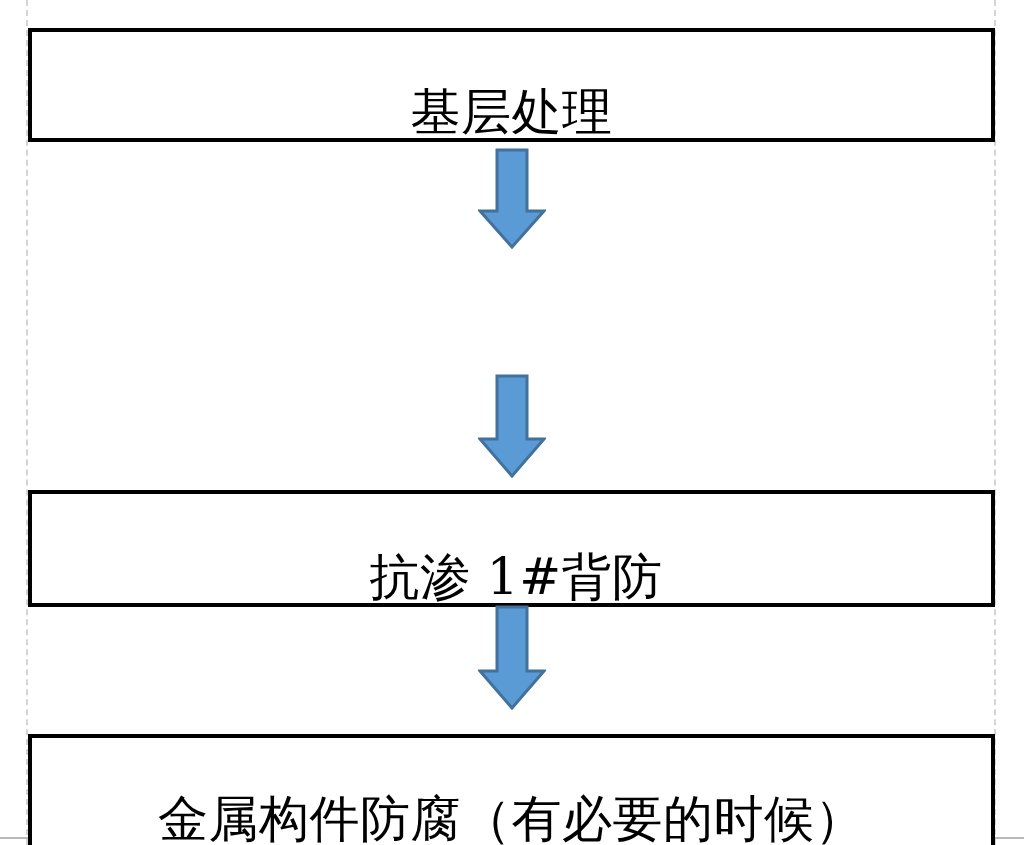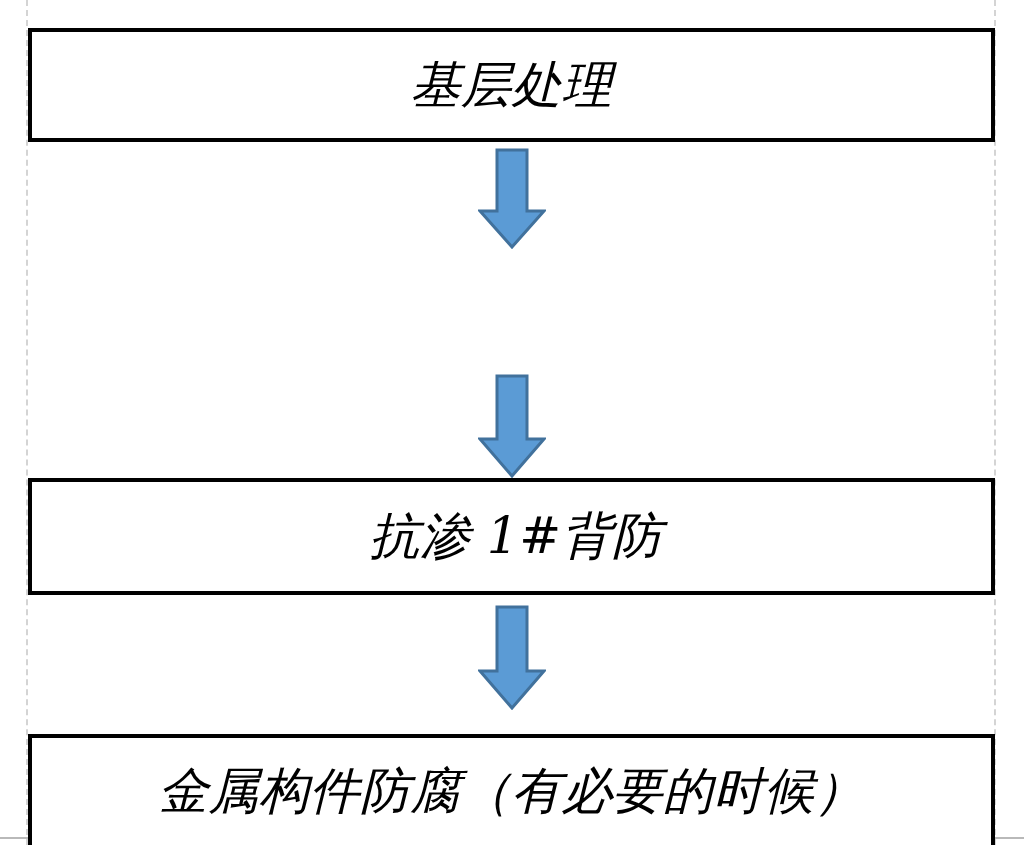--- a/index.html
+++ b/index.html
@@ -51,37 +51,36 @@
 
   
   .node {
     position: absolute;
     left: 28px;
     width: 967px;
     box-sizing: border-box;
     border: 4px solid #000000;
     background: #ffffff;
     display: flex;
-    align-items: center;
+    align-items: flex-end;
     justify-content: center;
-    font-style: italic;
   }
   .node-label {
     font-family: "DejaVu Serif", "Liberation Serif", serif;
     font-size: 50px;
     line-height: 1.05;
     color: #000000;
     letter-spacing: 0.5px;
     white-space: nowrap;
     text-align: center;
   }
 
   #node-0 { top: 28px;  height: 114px; }
   #node-1 { top: 249px; height: 116px; }
-  #node-2 { top: 478px; height: 117px; padding-left: 9px; }
+  #node-2 { top: 490px; height: 117px; padding-left: 9px; }
   #node-3 { top: 710px; height: 115px; margin-top: 24px; }
 
   
   .arrow {
     position: absolute;
     left: 478px;
     width: 68px;
   }
   #arrow-0 { top: 148px; height: 101px; }
   #arrow-1 { top: 374px; height: 104px; }

